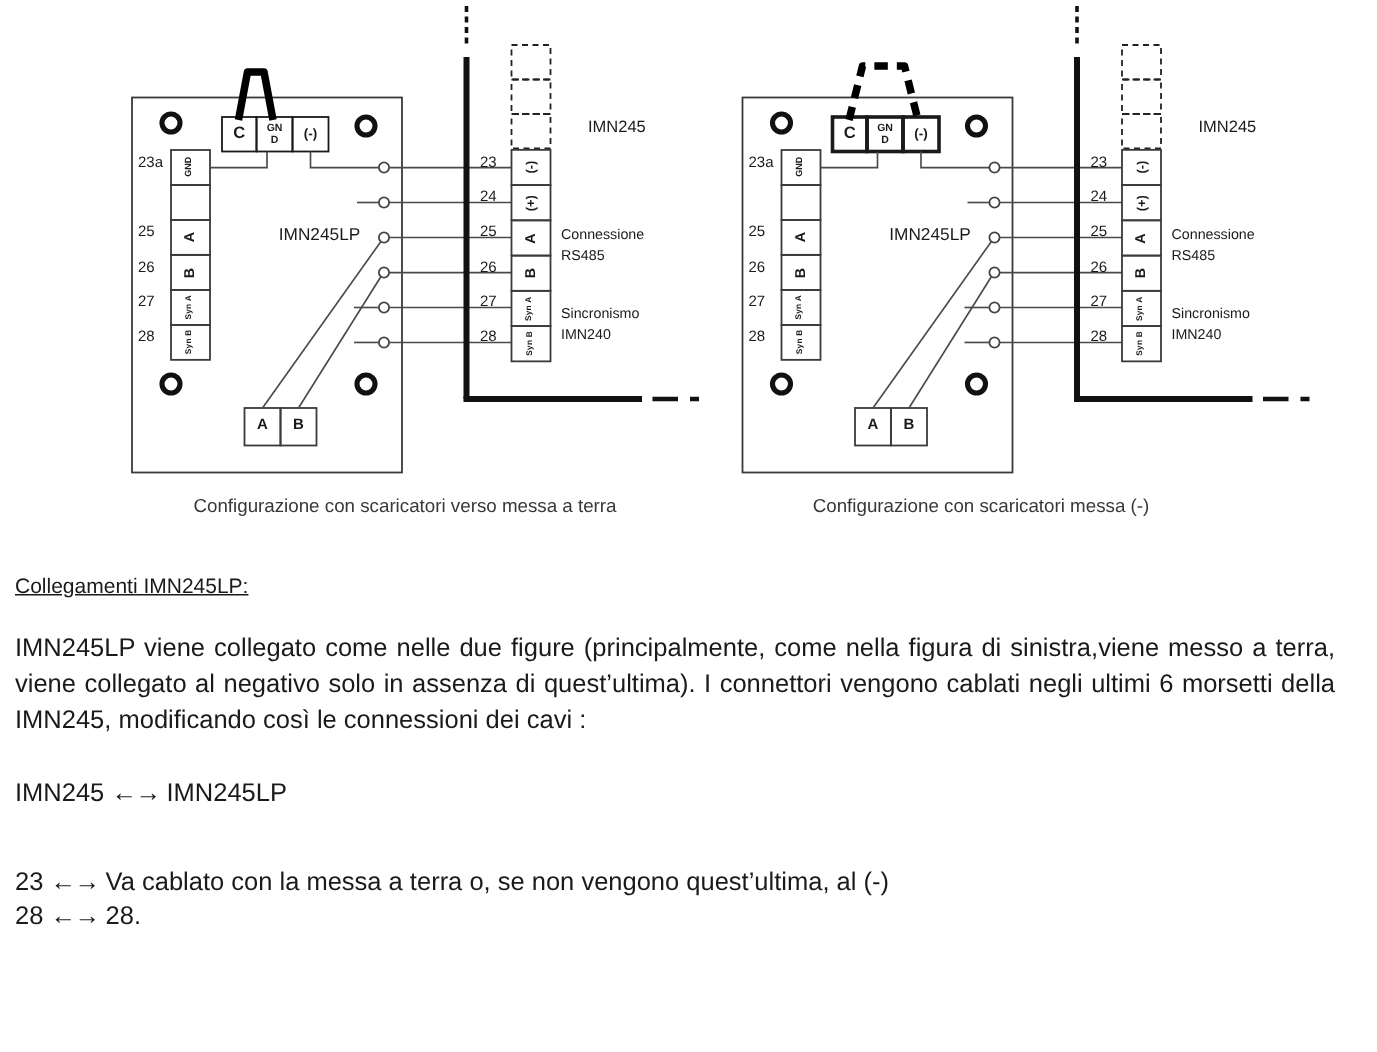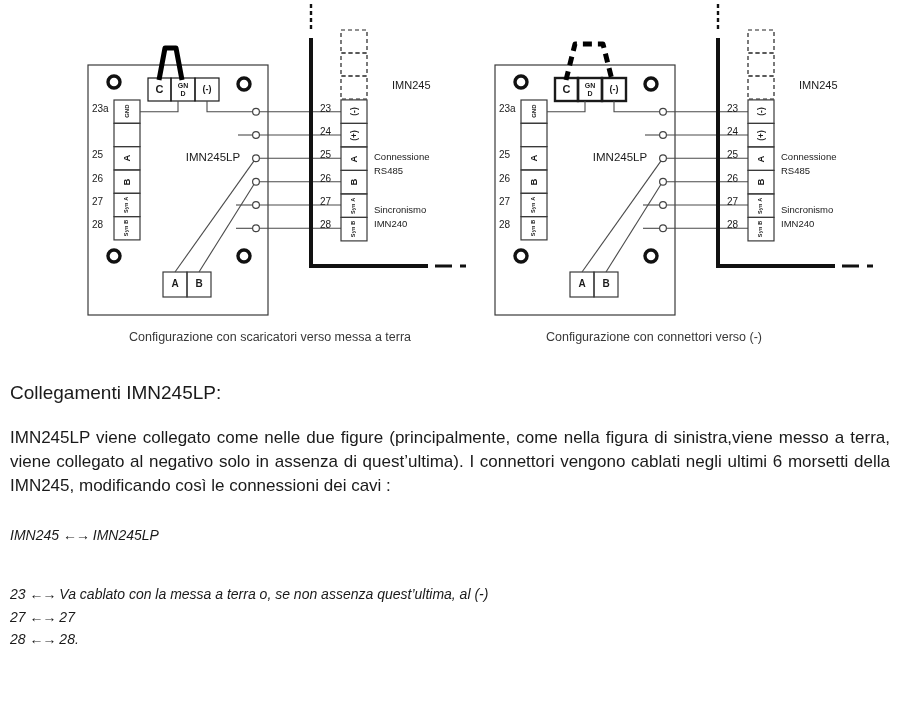--- a/index.html
+++ b/index.html
@@ -13,23 +13,23 @@
   .rot-sm span{font-size:5.5px;font-weight:bold;letter-spacing:.2px;}
   .rot-md span{font-size:9.5px;}
   .rot-gnd span{font-size:6px;}
   .tnum{font-size:10px;text-align:right;}
   .tt{fill:none;stroke:#1a1a1a;stroke-width:1.2;}
   .variant-neg .tt{stroke-width:2.4;}
   .wire{fill:none;stroke:#4a4a4a;stroke-width:1.1;}
   .thin{fill:none;stroke:#3a3a3a;stroke-width:1.2;}
   .caption{position:absolute;top:330px;text-align:center;font-size:12.5px;color:#383838;}
   .textblock{position:absolute;left:10px;top:362px;width:898px;}
-  .heading{font-size:19px;margin:20px 0 0 0;}
+  .heading{font-size:14px;text-decoration:underline;margin:20px 0 0 0;}
   .para{font-size:17px;line-height:24px;text-align:justify;margin:22px 18px 0 0;}
-  .mapline{font-size:14px;line-height:22.4px;white-space:nowrap;font-style:italic;}
+  .mapline{font-size:17px;line-height:22.4px;white-space:nowrap;}
   .maptitle{margin:26px 0 0 0;}
   .maplist{margin:37px 0 0 0;}
   .arrow{font-weight:700;letter-spacing:-1px;}
 </style>
 </head>
 <body>
 
 <div class="figures">
 
   <div class="diagram variant-gnd" style="left:86px;">
@@ -320,44 +320,39 @@
       </div>
 
     <div class="lbl" style="left:306px;top:80px;font-size:11px;">IMN245</div>
     <div class="lbl" style="left:288px;top:150px;font-size:9.5px;line-height:1.45;">
       <span>Connessione</span><br><span>RS485</span>
     </div>
     <div class="lbl" style="left:288px;top:203px;font-size:9.5px;line-height:1.45;">
       <span>Sincronismo</span><br><span>IMN240</span>
     </div>
 
-    <div class="caption" style="left:0;width:322px;">Configurazione con connettori verso (-)</div>
+    <div class="caption" style="left:0;width:322px;">Configurazione con scaricatori messa (-)</div>
   </div>
 </div>
 
 <div class="textblock">
   <div class="heading">Collegamenti IMN245LP:</div>
   <div class="para">IMN245LP viene collegato come nelle due figure (principalmente, come nella figura di sinistra,viene messo a terra, viene collegato al negativo solo in assenza di quest’ultima). I connettori vengono cablati negli ultimi 6 morsetti della IMN245, modificando così le connessioni dei cavi :</div>
 
   <div class="mapline maptitle">
     <span>IMN245</span>
     <span class="arrow">←→</span>
     <span>IMN245LP</span>
   </div>
 
   <div class="maplist">
     <div class="mapline">
       <span>23</span>
       <span class="arrow">←→</span>
-      <span>Va cablato con la messa a terra o, se non assenza quest’ultima, al (-)</span>
-    </div>
-    <div class="mapline">
-      <span>27</span>
-      <span class="arrow">←→</span>
-      <span>27</span>
+      <span>Va cablato con la messa a terra o, se non vengono quest’ultima, al (-)</span>
     </div>
     <div class="mapline">
       <span>28</span>
       <span class="arrow">←→</span>
       <span>28.</span>
     </div>
   </div>
 </div>
 
 </body></html>

